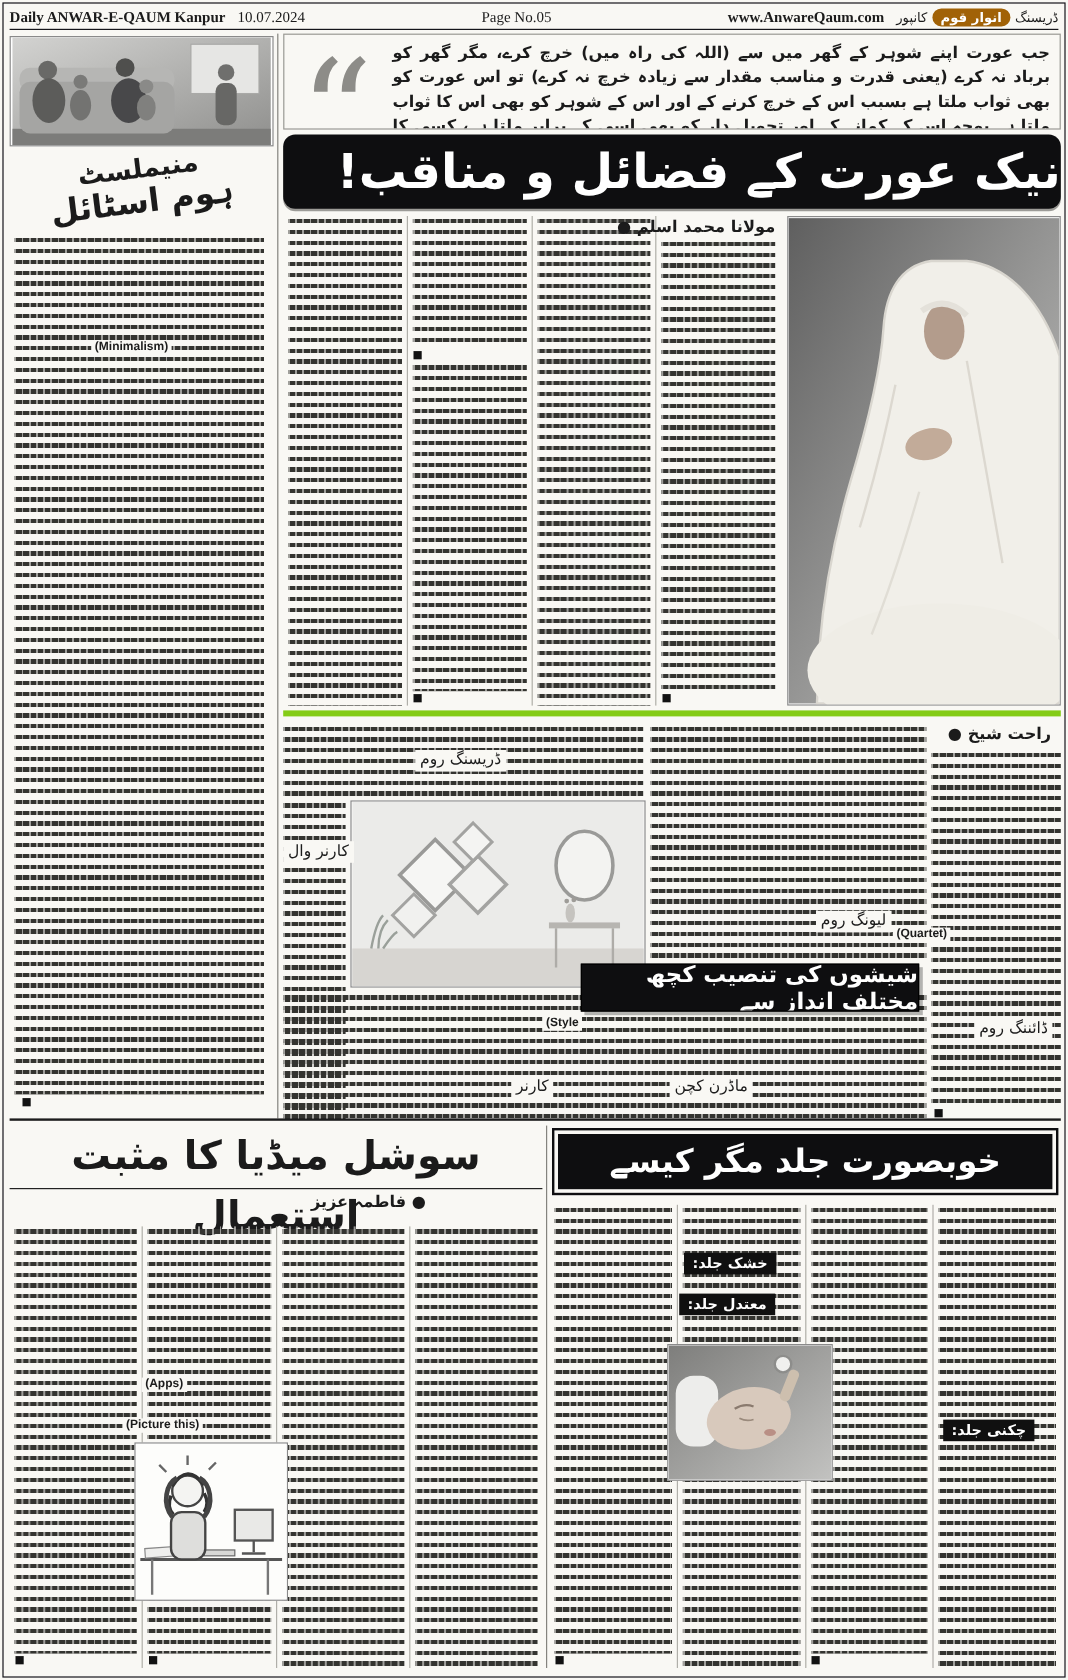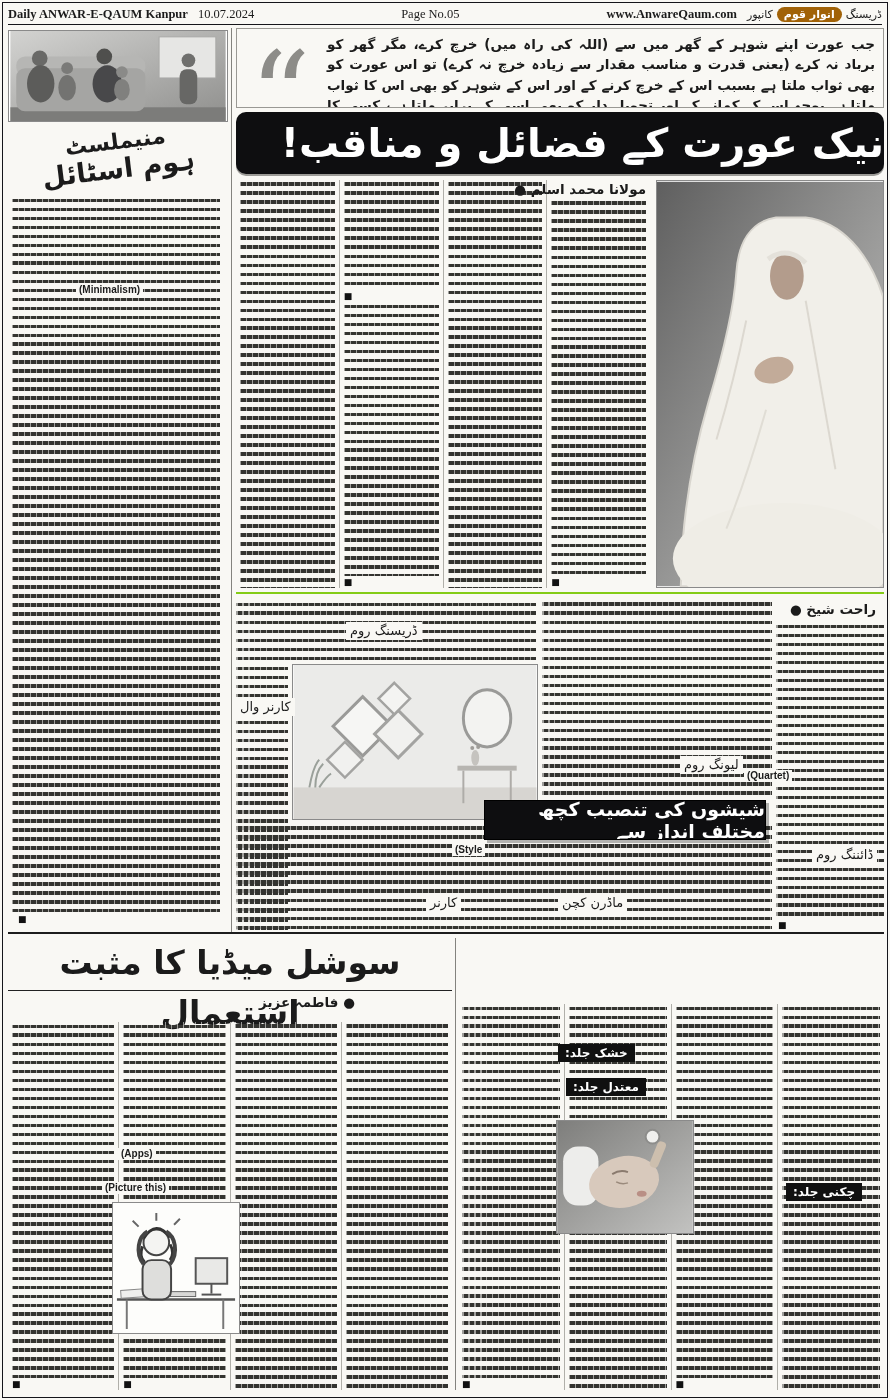--- a/index.html
+++ b/index.html
@@ -184,21 +184,21 @@
           </div>
           <div class="sim"></div>
           <div class="markrow">
             <span class="endmark">■</span>
           </div>
         </div>
       </div>
     </div>
   </div>
 
-  <div class="abs" style="left:236px;top:592px;width:648px;height:340px;border-top:2px solid #84cc16">
+  <div class="abs" style="left:236px;top:592px;width:648px;height:340px;border-top:5px solid #84cc16">
     <div class="abs authorline" style="right:8px;top:6px">
       <span>راحت شیخ</span>
       <span>●</span>
     </div>
 
     <div class="abs sim" style="left:0;top:6px;width:300px;height:62px"></div>
     <div class="abs sim" style="left:306px;top:6px;width:230px;height:198px"></div>
     <div class="abs sim" style="left:540px;top:28px;width:108px;height:296px"></div>
     <div class="abs sim" style="left:0;top:70px;width:52px;height:266px"></div>
     <div class="abs sim" style="left:0;top:230px;width:536px;height:106px"></div>
@@ -287,20 +287,25 @@
         <circle cx="44" cy="40" r="13" fill="#f4f4f2" stroke="#444" stroke-width="2"></circle>
         <path d="M31,36 q13,-20 27,-1 M30,44 q-4,10 2,16 M58,42 q5,9 0,16" fill="none" stroke="#333" stroke-width="3"></path>
         <rect x="30" y="58" width="29" height="40" rx="9" fill="#dededc" stroke="#444" stroke-width="2"></rect>
         <path d="M31,62 C22,50 26,34 35,29 M58,62 C67,50 63,34 54,29" fill="none" stroke="#444" stroke-width="4"></path>
         <path d="M20,18 l6,6 M68,16 l-6,6 M44,10 v8" stroke="#666" stroke-width="2"></path>
       </svg>
     </div>
   </div>
 
   <div class="abs" style="left:458px;top:938px;width:426px;height:454px">
+    <div class="skinbox" style="position:absolute;left:2px;top:2px;width:422px;height:56px">
+      <div class="inner">
+        <span>خوبصورت جلد مگر کیسے</span>
+      </div>
+    </div>
     <div class="abs" style="left:0;top:66px;width:426px;height:386px">
       <div class="cols">
         <div class="col">
           <div class="sim"></div>
           <div class="markrow">
             <span class="endmark">■</span>
           </div>
         </div>
         <div class="col">
           <div class="sim"></div>
@@ -310,21 +315,21 @@
           <div class="markrow">
             <span class="endmark">■</span>
           </div>
         </div>
         <div class="col">
           <div class="sim"></div>
         </div>
       </div>
     </div>
 
-    <div class="blacklabel" style="left:100px;top:106px">خشک جلد:</div>
+    <div class="blacklabel" style="left:112px;top:106px">خشک جلد:</div>
     <div class="blacklabel" style="left:108px;top:140px">معتدل جلد:</div>
     <div class="blacklabel" style="left:328px;top:245px">چکنی جلد:</div>
 
     <div class="abs photo" style="left:98px;top:182px;width:138px;height:114px">
       <svg viewBox="0 0 138 114">
         <defs>
           <linearGradient id="gs" x1="0" y1="0" x2="1" y2="1">
             <stop offset="0" stop-color="#7e7e7c"></stop>
               <stop offset="1" stop-color="#c2c2c0"></stop>
           </linearGradient>

